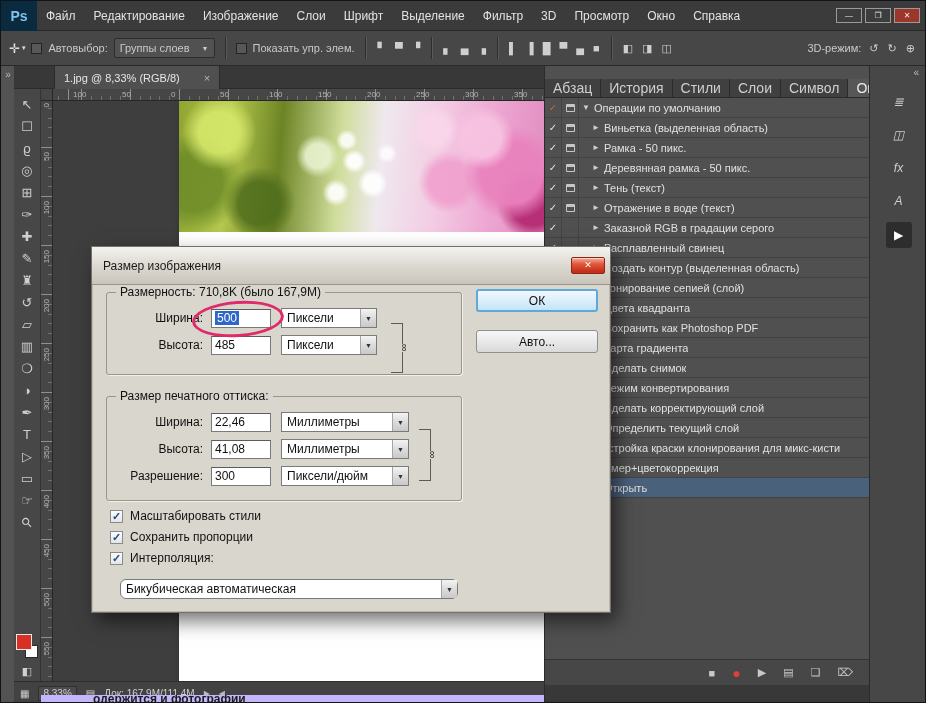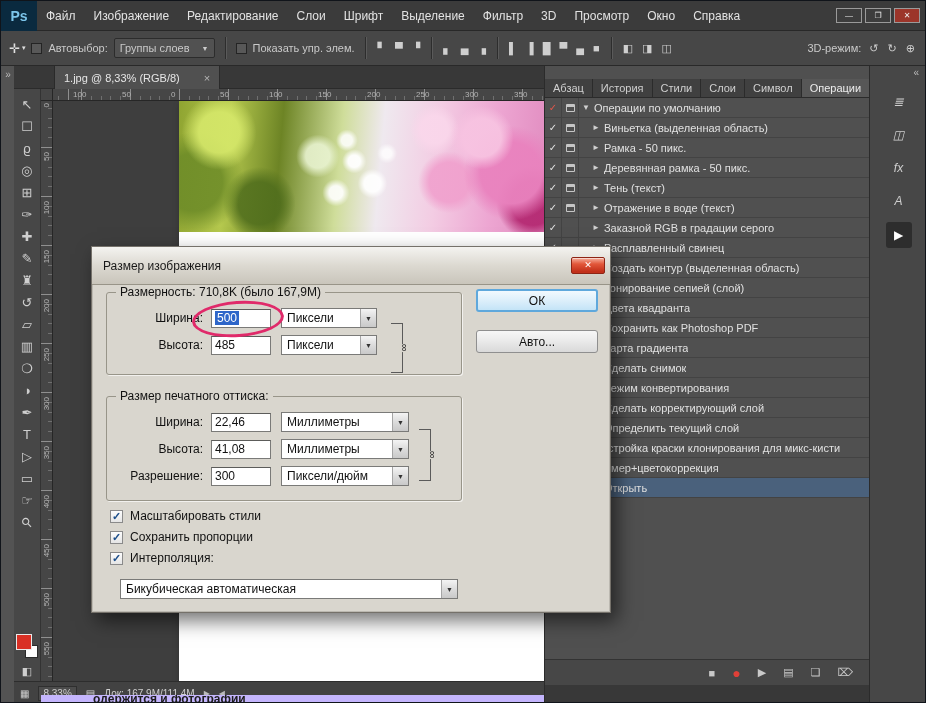--- a/index.html
+++ b/index.html
@@ -72,21 +72,21 @@
       radial-gradient(circle at 38% 42%, rgba(236,246,214,.85) 0 5%, rgba(236,246,214,0) 9%),
       radial-gradient(circle at 11% 24%, rgba(214,232,106,.9) 0 6%, rgba(214,232,106,0) 11%),
       radial-gradient(circle at 4% 62%, rgba(110,140,40,.9) 0 8%, rgba(110,140,40,0) 14%),
       radial-gradient(circle at 22% 78%, rgba(78,108,28,.85) 0 7%, rgba(78,108,28,0) 12%),
       linear-gradient(95deg,#8fa431 0%,#b5c84e 14%,#6d8425 28%,#cfdd9a 44%,#efe9ef 55%,#f3cce3 70%,#eda6d2 85%,#e18cc0 100%);
   }
 
   
   .right-panel{position:absolute;left:543px;top:65px;width:325px;height:638px;background:#505050;border-left:1px solid #2b2b2b;z-index:6;}
   .panel-tabs{position:absolute;left:0;top:13px;width:100%;height:19px;background:#3d3d3d;border-bottom:1px solid #2b2b2b;display:flex;align-items:stretch;}
-  .ptab{padding:0 8px;font-size:11px;color:#cfcfcf;line-height:18px;background:#404040;border-right:1px solid #2b2b2b;white-space:nowrap;}
+  .ptab{padding:0 8px;font-size:14px;color:#cfcfcf;line-height:18px;background:#404040;border-right:1px solid #2b2b2b;white-space:nowrap;}
   .ptab.active{background:#575757;color:#ececec;}
   .panel-menu{margin-left:auto;color:#c6c6c6;font-size:10px;line-height:18px;padding:0 7px;}
   .actions{position:absolute;left:0;top:32px;width:100%;}
   .action-row{height:20px;display:flex;align-items:stretch;border-bottom:1px solid #434343;background:#505050;font-size:11px;color:#e0e0e0;}
   .action-row.selected{background:#4a617c;}
   .acheck{width:17px;flex:none;border-right:1px solid #434343;display:flex;align-items:center;justify-content:center;font-size:10px;color:#e3e3e3;}
   .acheck.red{color:#e2574b;}
   .amodal{width:17px;flex:none;border-right:1px solid #434343;display:flex;align-items:center;justify-content:center;}
   .mini-dialog{width:9px;height:8px;border:1px solid #c6c6c6;border-top-width:3px;border-radius:1px;}
   .atri{font-size:8px;color:#cfcfcf;align-self:center;margin-right:4px;}
@@ -131,34 +131,34 @@
   .grp1 .chain{left:284px;top:24px;height:50px;}
   .grp2 .chain{left:312px;top:26px;height:52px;}
   .chain .link{position:absolute;right:-7px;top:50%;transform:translateY(-50%) rotate(90deg);font-size:11px;color:#222;background:#d9d6ce;line-height:10px;}
   .btncol{position:absolute;left:384px;top:42px;width:122px;display:flex;flex-direction:column;gap:10px;}
   .btn{height:23px;background:linear-gradient(#f7f7f7,#ebebeb 45%,#d9d9d9);border:1px solid #8f8f8f;border-radius:3px;font-size:12px;color:#111;font-family:inherit;}
   .btn.ok{border:2px solid #5fa8dc;background:linear-gradient(#f2f9fe,#dff0fb 45%,#c4e4f7);}
   .btn.auto{margin-top:8px;}
   .cbs{position:absolute;left:18px;top:262px;display:flex;flex-direction:column;gap:7px;}
   .cb-row{display:flex;align-items:center;gap:7px;}
   .cb-box{width:13px;height:13px;flex:none;background:linear-gradient(#fdfdfd,#e5e5e5);border:1px solid #8a8a8a;color:#1d4f8b;font-size:11px;line-height:11px;text-align:center;font-weight:bold;}
-  .resample{position:absolute;left:28px;top:332px;}
+  .resample{position:absolute;left:28px;top:332px;border-radius:6px;}
   .ellipse{position:absolute;left:100px;top:54px;width:92px;height:36px;border:3px solid #e02a6a;border-radius:50%;transform:rotate(-4deg);pointer-events:none;z-index:5;}
 </style>
 </head>
 <body>
 
 <div class="app">
 
   <div class="menubar">
     <div class="ps-logo">Ps</div>
     <div id="menu-items">
         <div class="menu-item">Файл</div>
+        <div class="menu-item">Редактирование</div>
         <div class="menu-item">Изображение</div>
-        <div class="menu-item">Редактирование</div>
         <div class="menu-item">Слои</div>
         <div class="menu-item">Шрифт</div>
         <div class="menu-item">Выделение</div>
         <div class="menu-item">Фильтр</div>
         <div class="menu-item">3D</div>
         <div class="menu-item">Просмотр</div>
         <div class="menu-item">Окно</div>
         <div class="menu-item">Справка</div>
       </div>
     <div id="win-controls">

